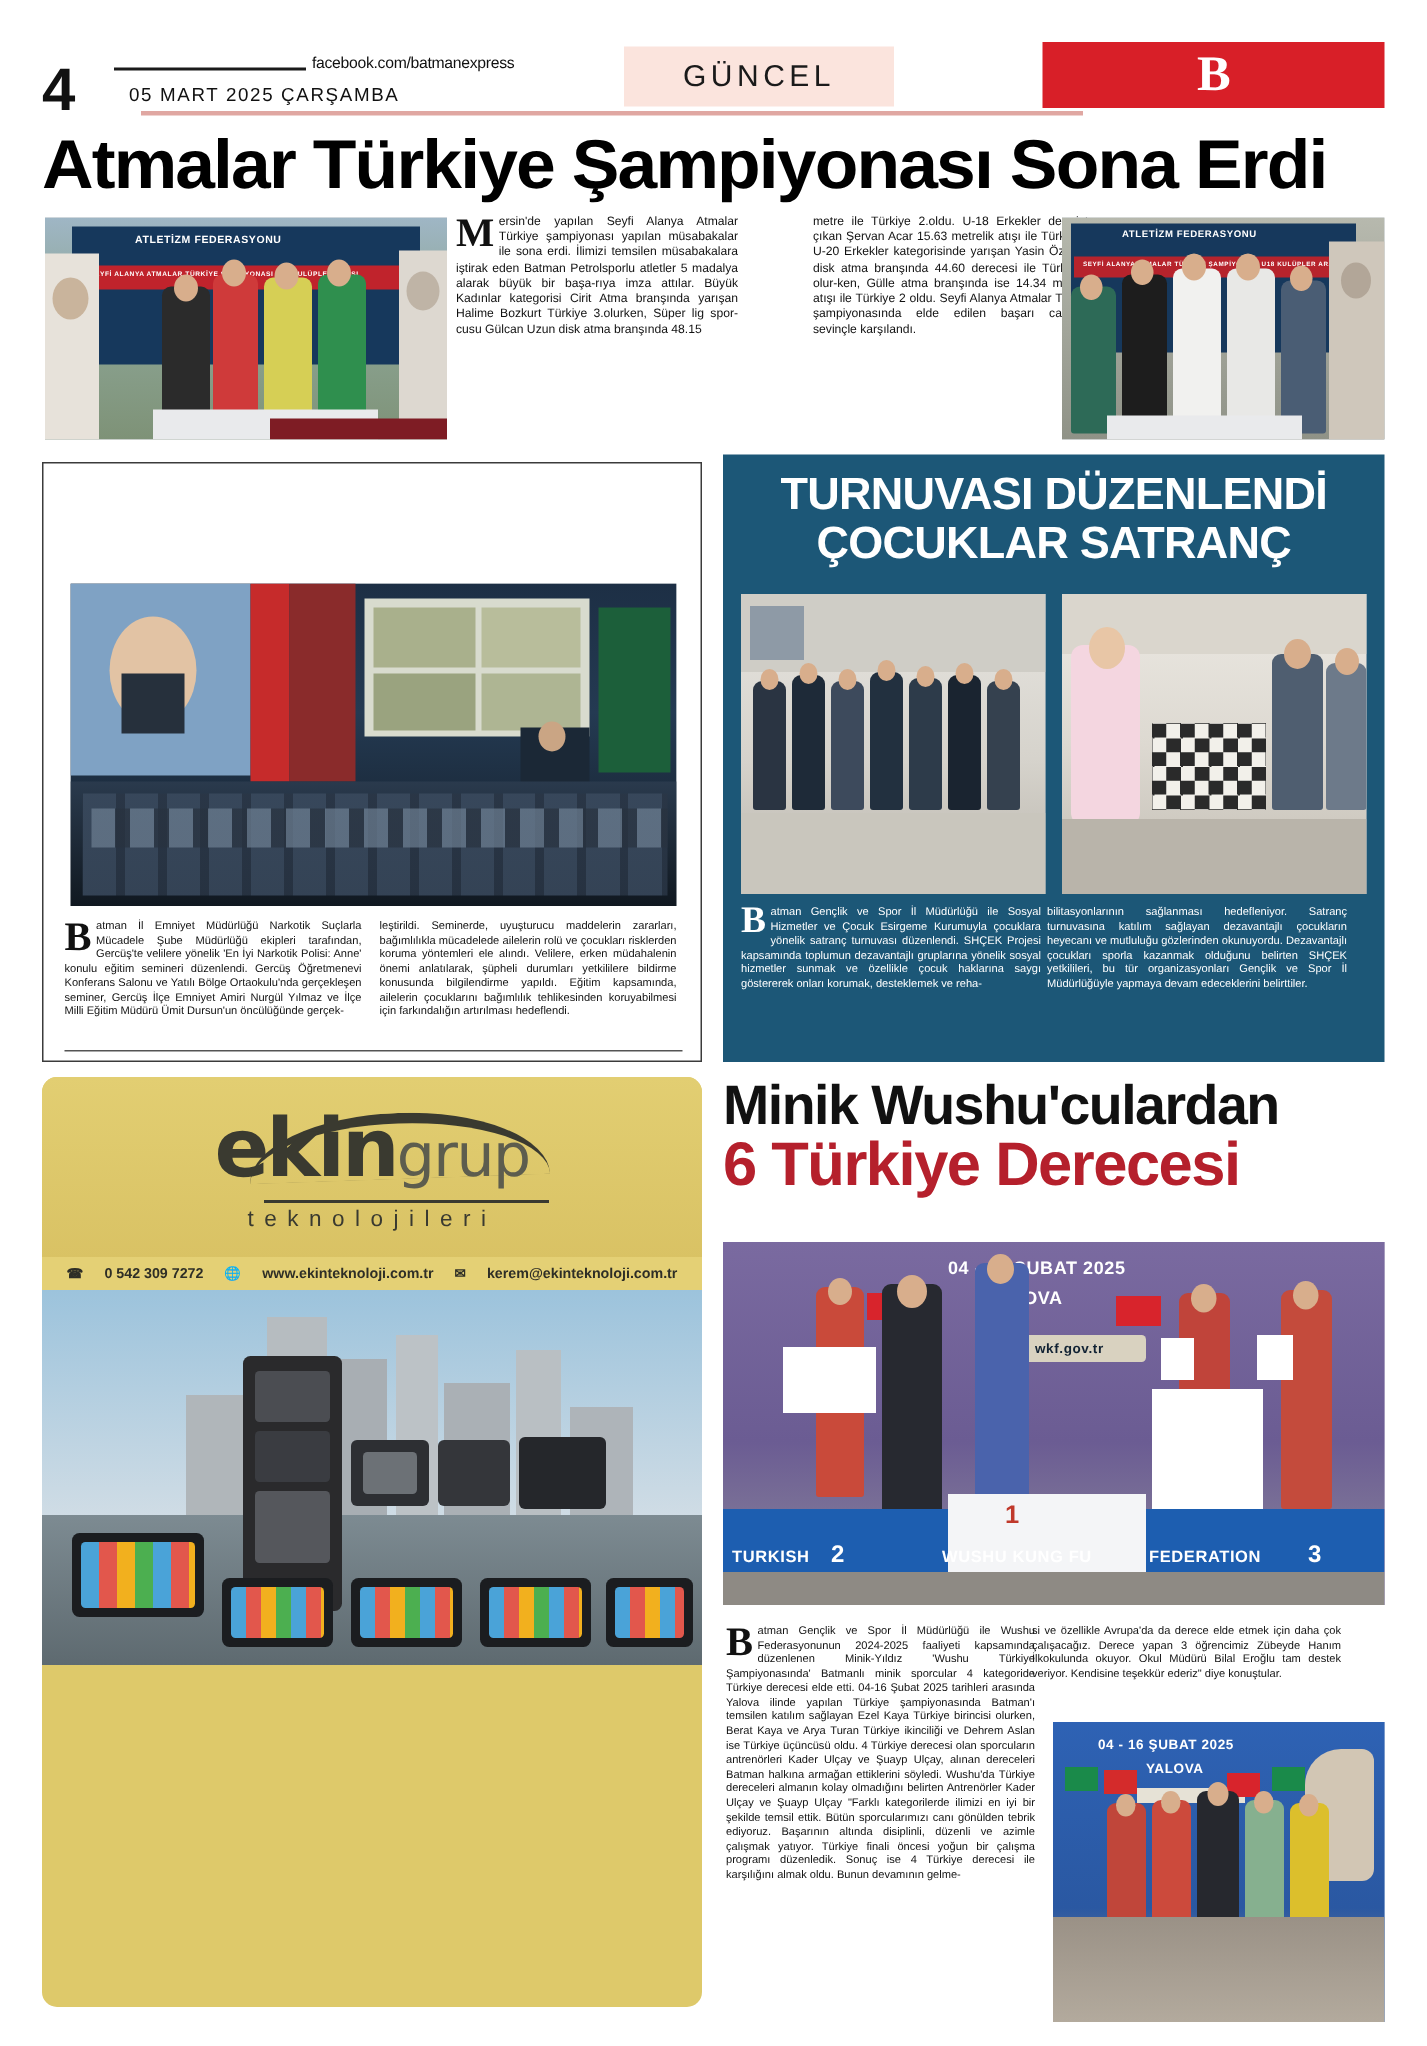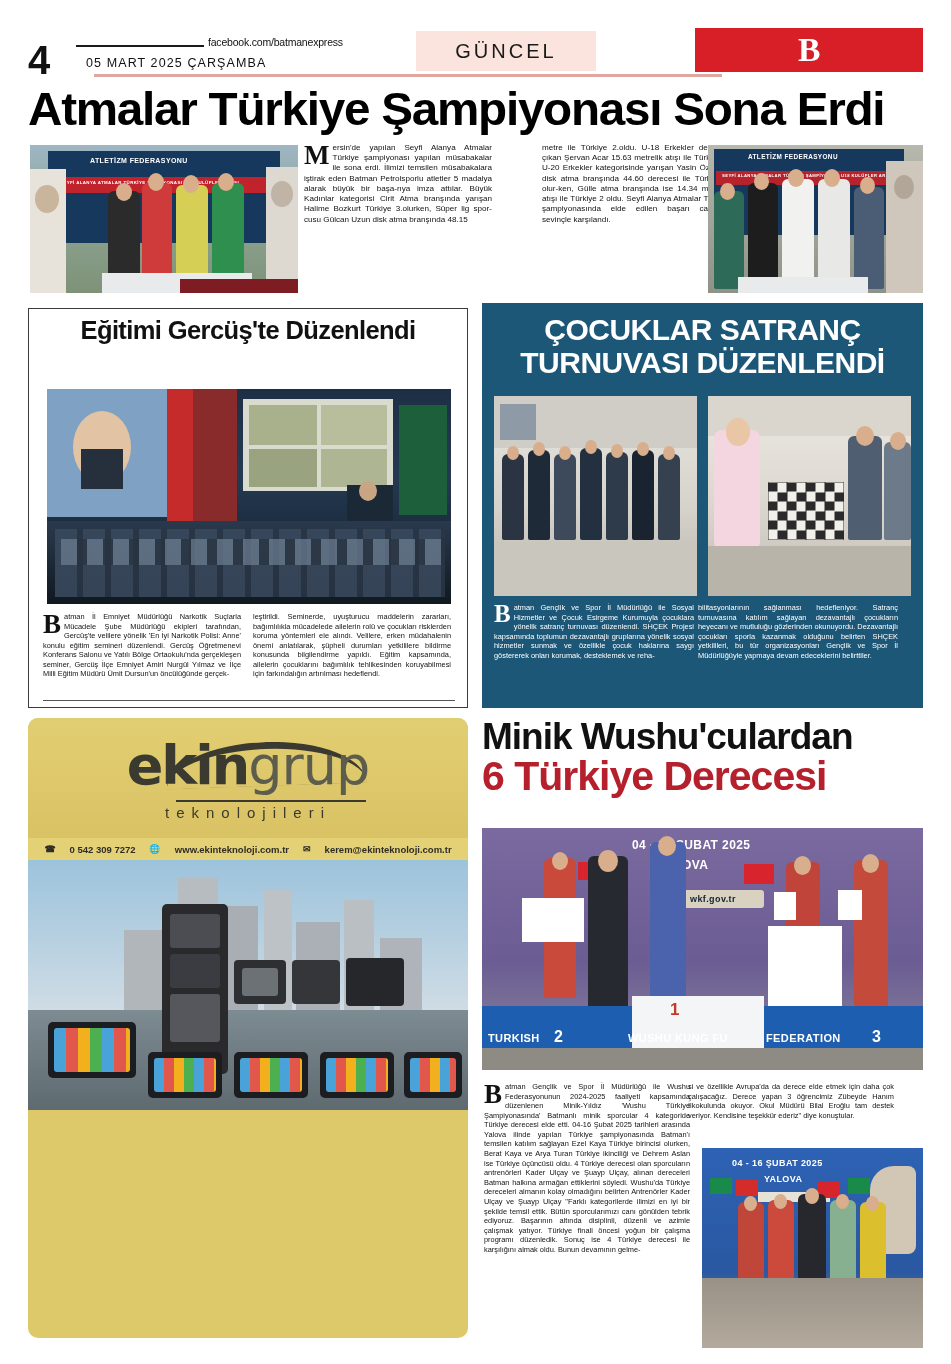--- a/index.html
+++ b/index.html
@@ -120,21 +120,21 @@
   .ad { position:absolute; left:28px; top:718px; width:440px; height:620px;
     background:#dec96a; border-radius:10px; overflow:hidden; }
   .ad-logo-band { position:absolute; left:0; top:0; width:440px; height:122px;
     background:linear-gradient(180deg,#e2ce72 0%, #d9c264 100%); }
   .ad-logo { position:absolute; left:0; top:16px; width:440px; text-align:center; }
   .ad-logo .ekin {
     font-size:54px; font-weight:700; color:#3a3a30; letter-spacing:-2px;
     font-family:"DejaVu Sans", sans-serif;
   }
   .ad-logo .grup {
-    font-size:54px; font-weight:400; color:#5d5d4e; letter-spacing:-1px;
+    font-size:40px; font-weight:400; color:#5d5d4e; letter-spacing:-1px;
     font-family:"DejaVu Sans", sans-serif;
   }
   .ad-swoosh {
     position:absolute; left:138px; top:24px; width:200px; height:44px;
     border-top:7px solid #3a3a30; border-radius:50%/100% 100% 0 0;
     border-left:0; border-right:0; border-bottom:0;
     transform:rotate(-2deg);
   }
   .ad-sub {
     position:absolute; left:0; top:86px; width:440px; text-align:center;
@@ -256,21 +256,20 @@
       <div class="fig" style="left:110px;top:34px;width:32px;height:110px;background:#e8e8e6;"></div>
       <div class="head-dot" style="left:116px;top:24px;width:16px;height:18px;"></div>
       <div class="fig" style="left:146px;top:42px;width:30px;height:102px;background:#4a5d74;"></div>
       <div class="head-dot" style="left:152px;top:32px;width:15px;height:17px;"></div>
       <div class="podium" style="left:30px;top:132px;width:130px;height:16px;"></div>
     </div>
   </div>
 
   <div class="mid-left">
     <div class="mid-left-head">
-      <div>Eğitimi Gercüş'te Düzenlendi</div>
     </div>
 
     <div class="photo mid-left-photo">
       <div class="ph-bg" style="background:linear-gradient(180deg,#1d2f45 0%,#243a52 40%,#121a24 100%);"></div>
       <div style="position:absolute;left:0;top:0;width:120px;height:128px;background:#7fa2c4;"></div>
       <div class="head-dot" style="left:26px;top:22px;width:58px;height:72px;background:#e2c3a4;"></div>
       <div style="position:absolute;left:34px;top:60px;width:42px;height:40px;background:#26303c;"></div>
       <div style="position:absolute;left:120px;top:0;width:26px;height:132px;background:#c62b2b;"></div>
       <div style="position:absolute;left:120px;top:0;width:26px;height:26px;background:#fff;border-radius:50%;clip-path:circle(9px at 13px 44px);"></div>
       <div style="position:absolute;left:146px;top:0;width:44px;height:132px;background:#8a2b2b;"></div>
@@ -293,22 +292,22 @@
       <div class="mid-col c1">
         <span class="dropcap">B</span><span>atman İl Emniyet Müdürlüğü Narkotik Suçlarla Mücadele Şube Müdürlüğü ekipleri tarafından, Gercüş'te velilere yönelik 'En İyi Narkotik Polisi: Anne' konulu eğitim semineri düzenlendi. Gercüş Öğretmenevi Konferans Salonu ve Yatılı Bölge Ortaokulu'nda gerçekleşen seminer, Gercüş İlçe Emniyet Amiri Nurgül Yılmaz ve İlçe Milli Eğitim Müdürü Ümit Dursun'un öncülüğünde gerçek-</span>
       </div>
       <div class="mid-col c2">leştirildi. Seminerde, uyuşturucu maddelerin zararları, bağımlılıkla mücadelede ailelerin rolü ve çocukları risklerden koruma yöntemleri ele alındı. Velilere, erken müdahalenin önemi anlatılarak, şüpheli durumları yetkililere bildirme konusunda bilgilendirme yapıldı. Eğitim kapsamında, ailelerin çocuklarını bağımlılık tehlikesinden koruyabilmesi için farkındalığın artırılması hedeflendi.</div>
     </div>
     <div class="rule"></div>
   </div>
 
   <div class="mid-right">
     <div class="mid-right-head">
+      <div>TURNUVASI DÜZENLENDİ</div>
       <div>ÇOCUKLAR SATRANÇ</div>
-      <div>TURNUVASI DÜZENLENDİ</div>
     </div>
 
     <div class="mid-right-photos">
       <div class="photo mrp a">
         <div class="ph-bg" style="background:linear-gradient(180deg,#e7e5e0 0%,#d6d3cc 55%,#b9b5ac 100%);"></div>
         <div style="position:absolute;left:0;top:0;width:203px;height:52px;background:#cfcdc6;"></div>
         <div style="position:absolute;left:6px;top:8px;width:36px;height:36px;background:#8e9aa6;"></div>
         <div class="fig" style="left:8px;top:58px;width:22px;height:86px;background:#2a3442;"></div>
         <div class="head-dot" style="left:13px;top:50px;width:12px;height:14px;"></div>
         <div class="fig" style="left:34px;top:54px;width:22px;height:90px;background:#1e2a38;"></div>

